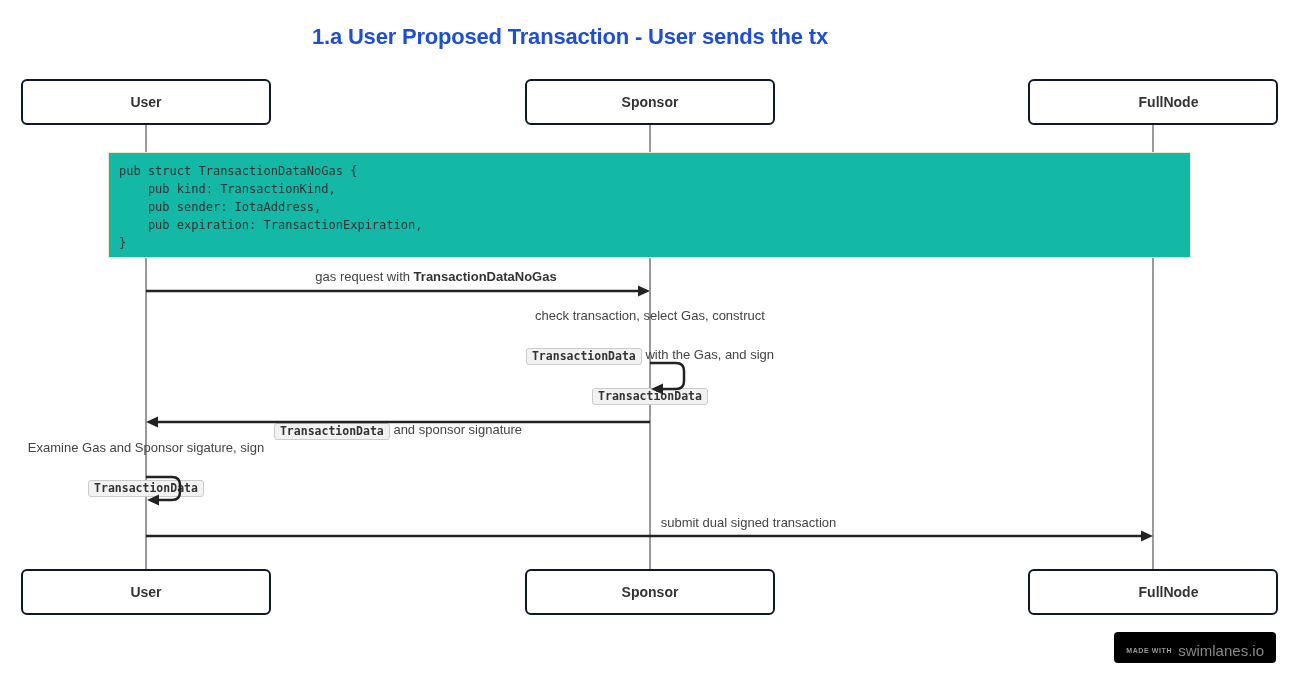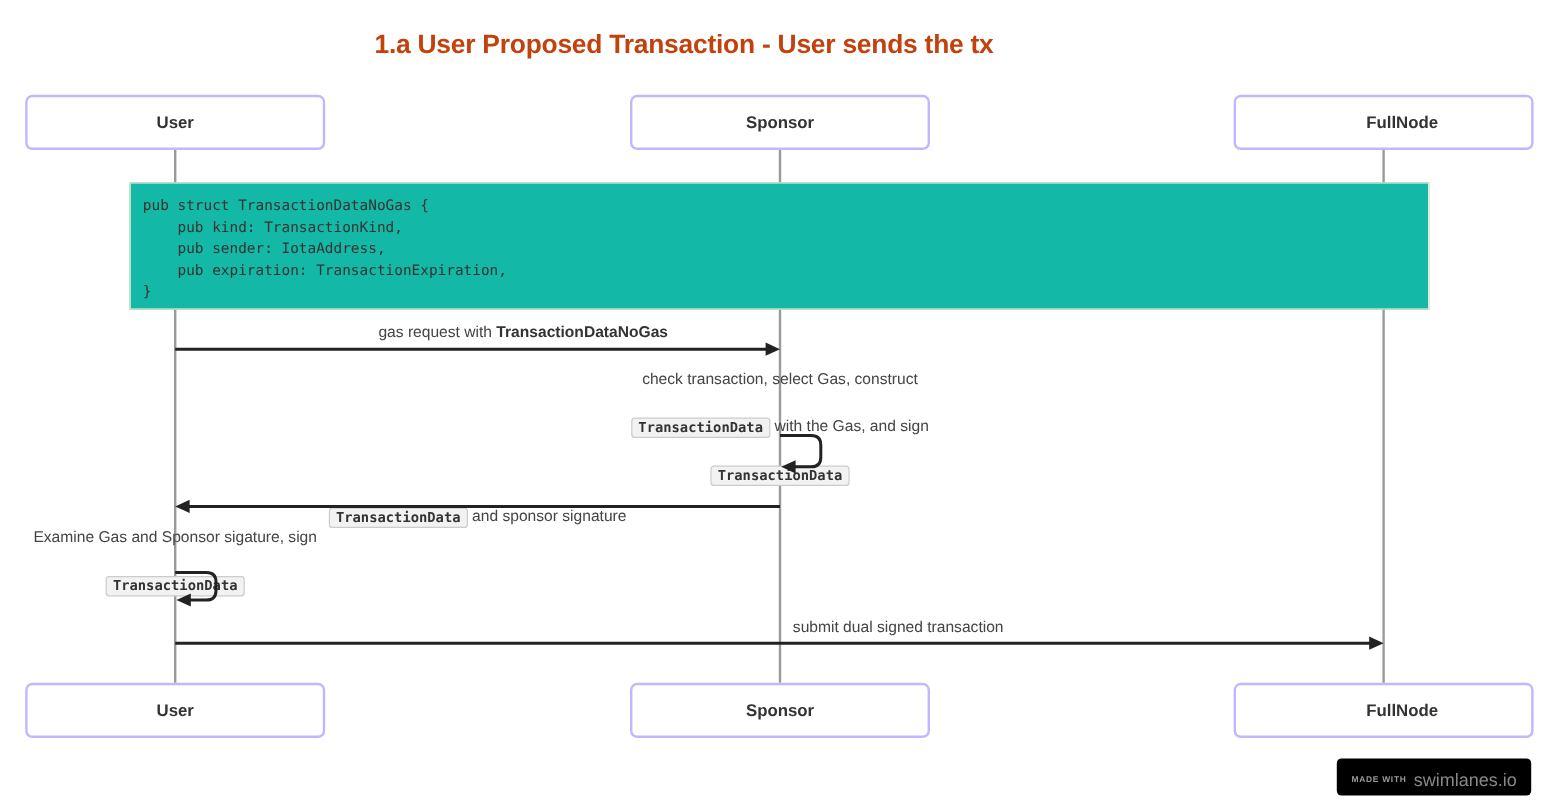--- a/index.html
+++ b/index.html
@@ -3,31 +3,31 @@
 <meta charset="utf-8">
 <style>
   * { margin: 0; padding: 0; box-sizing: border-box; }
   html, body { width: 1300px; height: 676px; background: #ffffff; overflow: hidden; }
   body { font-family: "Liberation Sans", sans-serif; position: relative; }
 
   .canvas { position: absolute; top: 0; left: 0; width: 1300px; height: 676px; }
 
   .title {
     position: absolute; top: 24px; left: 0; width: 1140px;
-    text-align: center; font-size: 22px; font-weight: 700; color: #c2410c;
+    text-align: center; font-size: 22px; font-weight: 700; color: #1d4ed8;
     letter-spacing: -0.2px;
   }
 
   svg.layer { position: absolute; top: 0; left: 0; width: 1300px; height: 676px; }
   #lifelines { z-index: 1; }
   #arrows { z-index: 3; }
 
   .actor-box {
     position: absolute; width: 250px; height: 46px; z-index: 2;
-    background: #ffffff; border: 2px solid #c4b5fd; border-radius: 6px;
+    background: #ffffff; border: 2px solid #0f172a; border-radius: 6px;
     display: flex; align-items: center; justify-content: center;
     font-size: 14px; font-weight: 700; color: #333333;
   }
   .actor-top { top: 79px; }
   .actor-bottom { top: 569px; }
   .actor-user { left: 21px; }
   .actor-sponsor { left: 525px; }
   .actor-fullnode { left: 1028px; padding-left: 31px; }
 
   .note {

